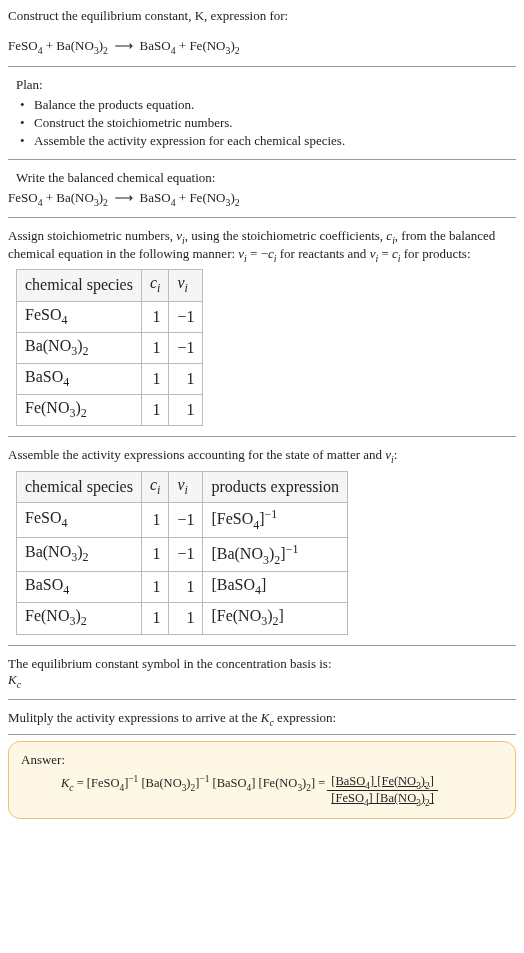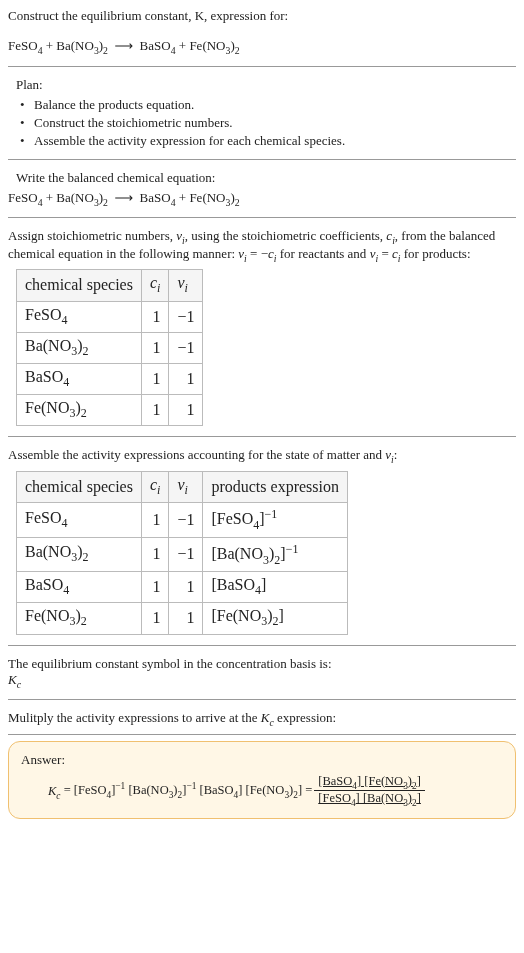--- a/index.html
+++ b/index.html
@@ -53,24 +53,23 @@
       background: #fff7e6;
       padding: 10px 12px;
       border-radius: 12px;
       margin-top: 6px;
     }
     .answer-label {
       margin-bottom: 6px;
     }
     .kc-expr {
       display: flex;
-      align-items: center;
       flex-wrap: nowrap;
       font-size: 12.5px;
-      margin-left: 27px;
+      margin-left: 40px;
     }
     .frac {
       display: inline-flex;
       flex-direction: column;
       align-items: center;
       vertical-align: middle;
       margin-left: 2px;
       text-decoration: underline;
     }
     .frac .num { border-bottom: 1px solid #222; padding: 0 4px; }

